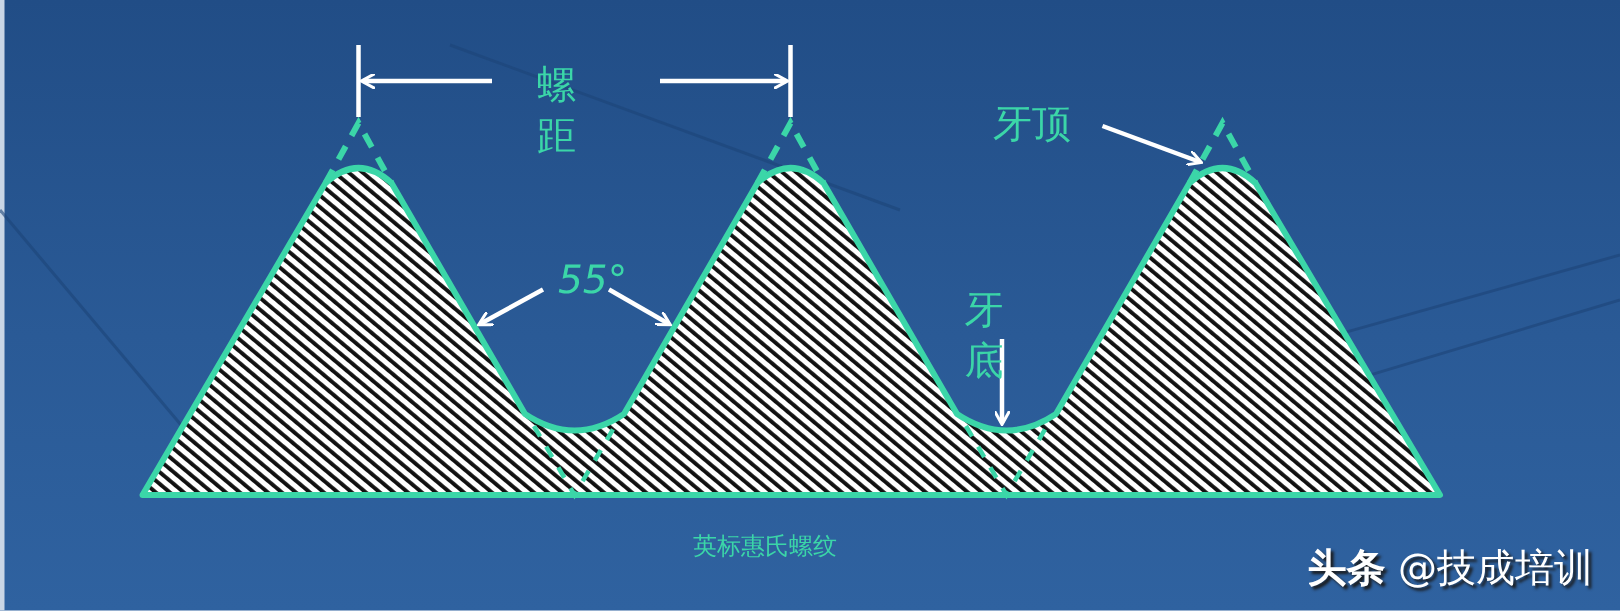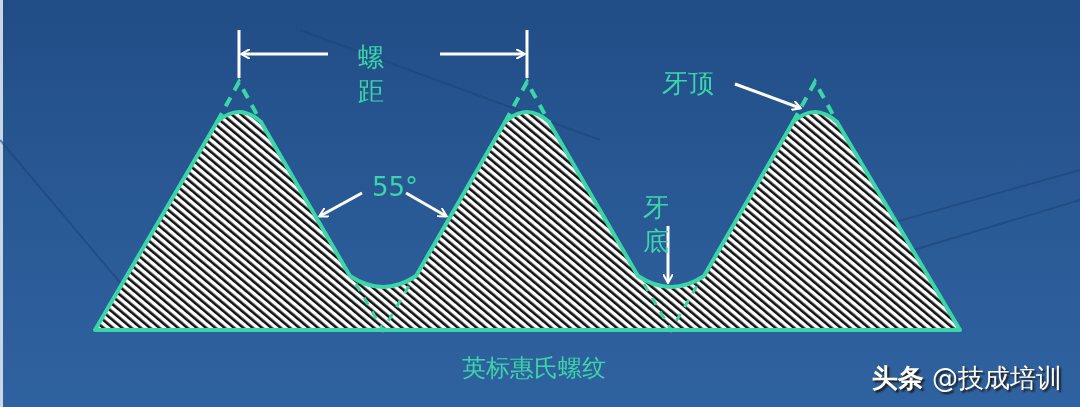--- a/index.html
+++ b/index.html
@@ -73,25 +73,25 @@
   <line x1="668" y1="226" x2="668" y2="282" stroke="#ffffff" stroke-width="3" marker-end="url(#ah)"></line>
 </svg>
 
 <div class="lbl lbl-vert" style="left:356px; top:40px;">
   <div>螺</div>
   <div>距</div>
 </div>
 
 <div class="lbl" style="left:662px; top:70px;">牙顶</div>
 
-<div class="lbl" style="left:372px; top:174px;">55°</div>
+<div class="lbl" style="left:372px; top:174px;font-style:italic;">55°</div>
 
 <div class="lbl lbl-vert" style="left:641px; top:190px;">
   <div>牙</div>
   <div>底</div>
 </div>
 
-<div class="lbl" style="left:462px; top:356px; font-size:24px;">英标惠氏螺纹</div>
+<div class="lbl" style="left:462px; top:356px; font-size:16px;">英标惠氏螺纹</div>
 
 <div class="watermark">
   <b>头条</b>
   <span>@技成培训</span>
 </div>
 
 </body></html>

